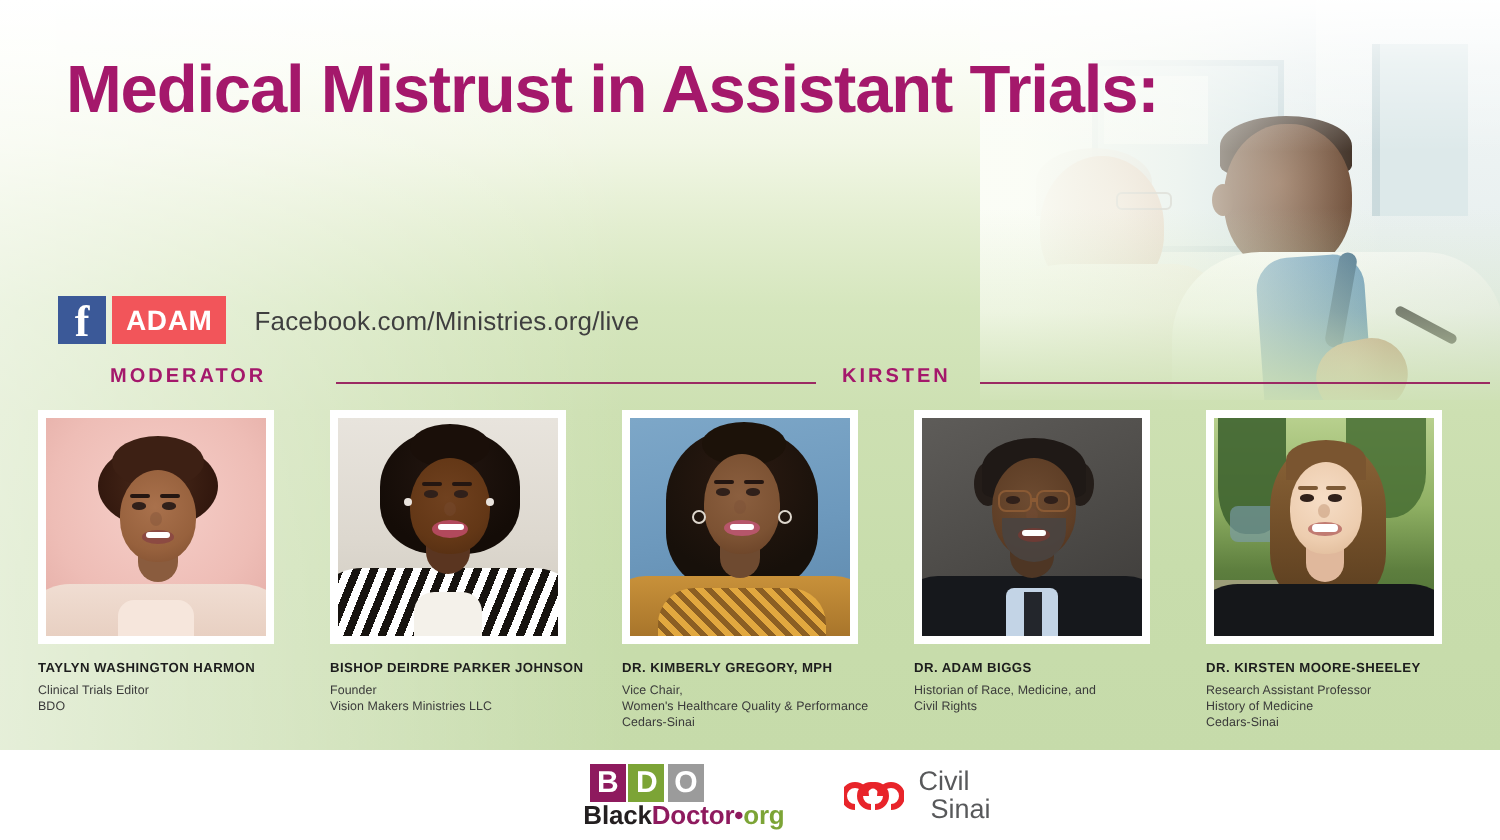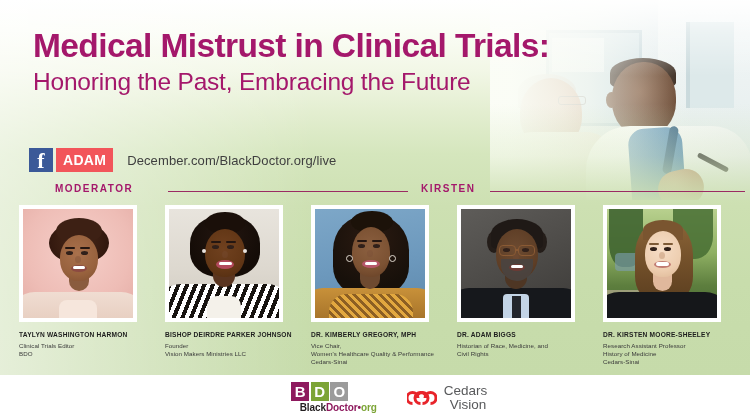--- a/index.html
+++ b/index.html
@@ -403,21 +403,21 @@
     width:18px; height:19px;
     display:flex; align-items:center; justify-content:center;
     color:#ffffff; font-size:15px; font-weight:bold; line-height:1;
     font-family:"Liberation Sans", sans-serif;
   }
   .bdo-tile.b{ background:#8E1A5E; }
   .bdo-tile.d{ background:#7CA436; }
   .bdo-tile.o{ background:#9B9B9B; }
   .bdo-word{
     margin-top:1px;
-    font-size:10px; font-weight:bold; letter-spacing:-.1px;
+    font-size:13px; font-weight:bold; letter-spacing:-.1px;
     line-height:11px;
     margin-left:37px;
   }
   .bdo-word .black{ color:#231f20; }
   .bdo-word .doctor{ color:#8E1A5E; }
   .bdo-word .dot{ color:#8E1A5E; }
   .bdo-word .org{ color:#7CA436; }
 
   
   .cs{ display:flex; align-items:center; gap:7px; }
@@ -452,31 +452,30 @@
       <div class="hp-doc-ear"></div>
       <div class="hp-doc-coat"></div>
       <div class="hp-doc-shirt"></div>
       <div class="hp-steth"></div>
       <div class="hp-hand"></div>
       <div class="hp-pen"></div>
     </div>
   </div>
 
   <div class="title-wrap">
-    <div class="title-main">Medical Mistrust in Clinical Trials:</div>
-    <div class="title-sub">Honoring the Past, Embracing the Future</div>
+    <div class="title-main">Medical Mistrust in Assistant Trials:</div>
   </div>
 
 
   <div class="fb-row">
     <div class="fb-icon">
       <span>f</span>
     </div>
     <div class="live-badge">ADAM</div>
-    <div class="fb-url">December.com/BlackDoctor.org/live</div>
+    <div class="fb-url">Facebook.com/Ministries.org/live</div>
   </div>
 
   <div class="sec-row">
     <div class="sec-label mod">MODERATOR</div>
     <div class="sec-rule r1"></div>
     <div class="sec-label spk">KIRSTEN</div>
     <div class="sec-rule r2"></div>
   </div>
 
   <div class="cards">
@@ -650,20 +649,20 @@
     <div class="cs">
       <svg class="cs-mark" viewBox="0 0 60 44">
         <g fill="none" stroke="#E8242A" stroke-width="6">
           <path d="M22 22a11 11 0 1 0-11 11"></path>
           <path d="M20 22a11 11 0 1 1 11 11"></path>
           <path d="M38 22a11 11 0 1 0-11 11"></path>
           <path d="M36 22a11 11 0 1 1 11 11"></path>
         </g>
       </svg>
       <div class="cs-text">
-        <div>Cedars</div>
-        <div>Vision</div>
+        <div>Civil</div>
+        <div>Sinai</div>
       </div>
     </div>
 
   </div>
 
 </div>
 
 </body></html>

